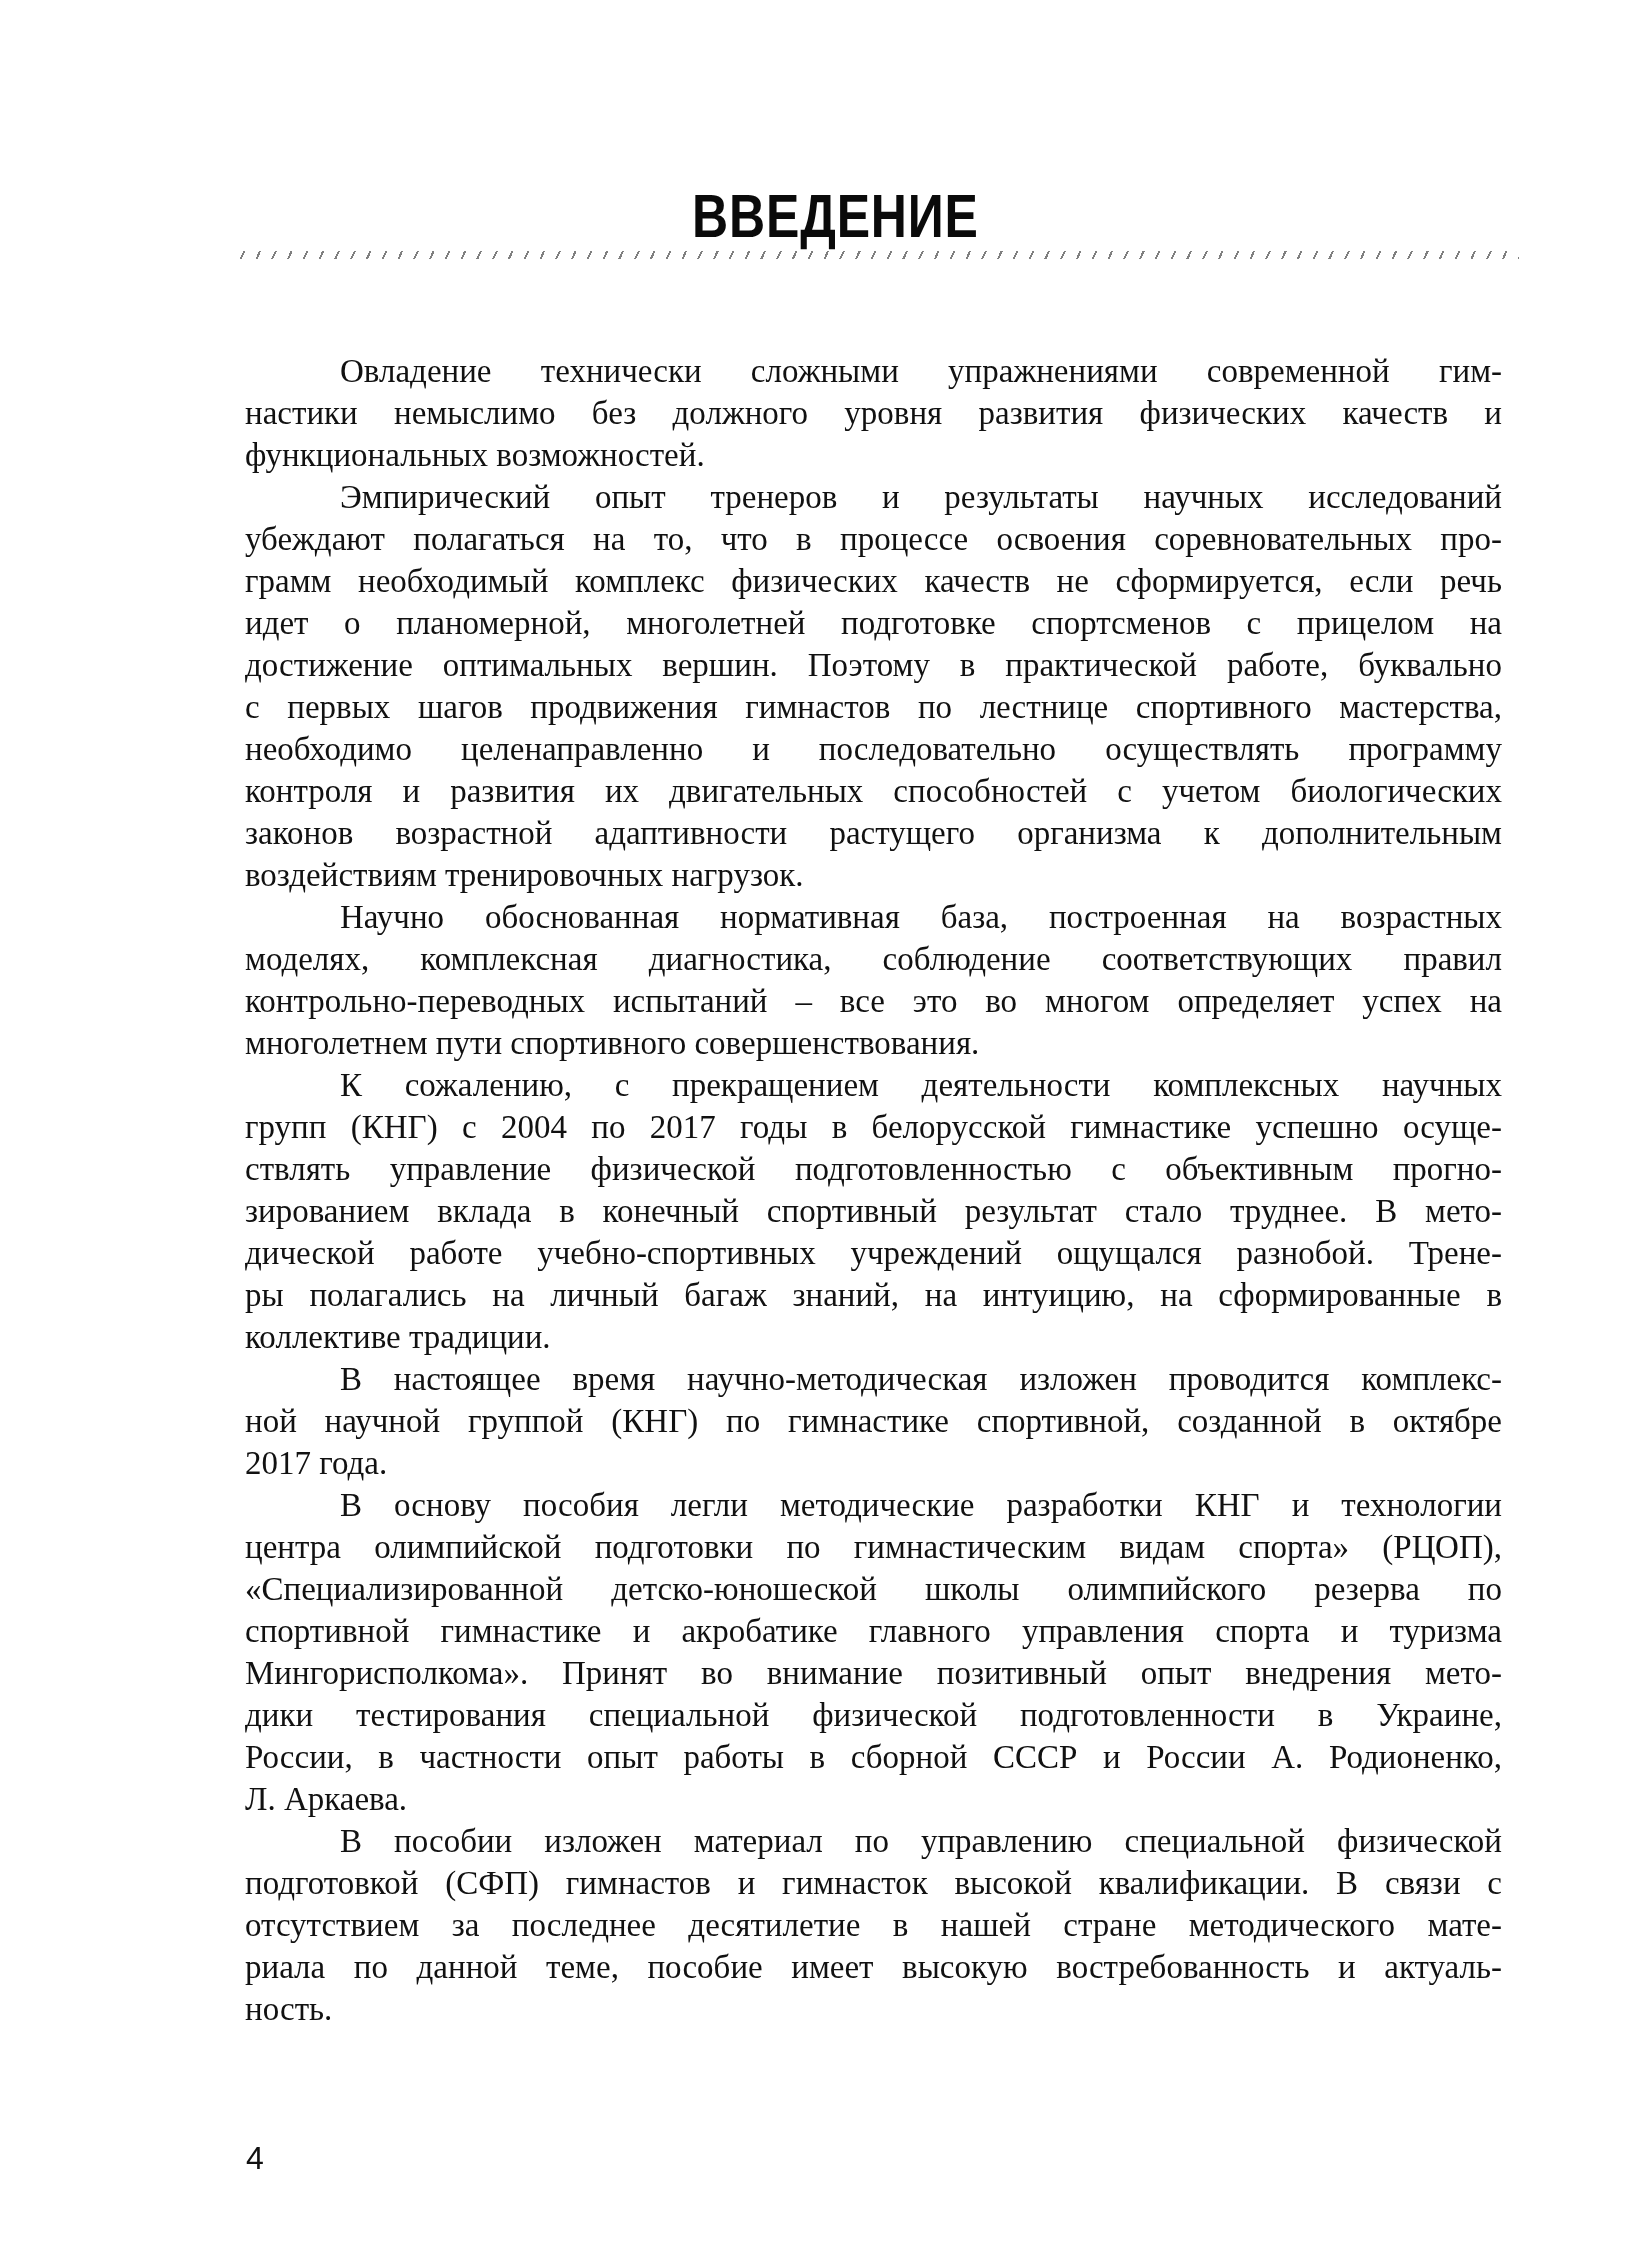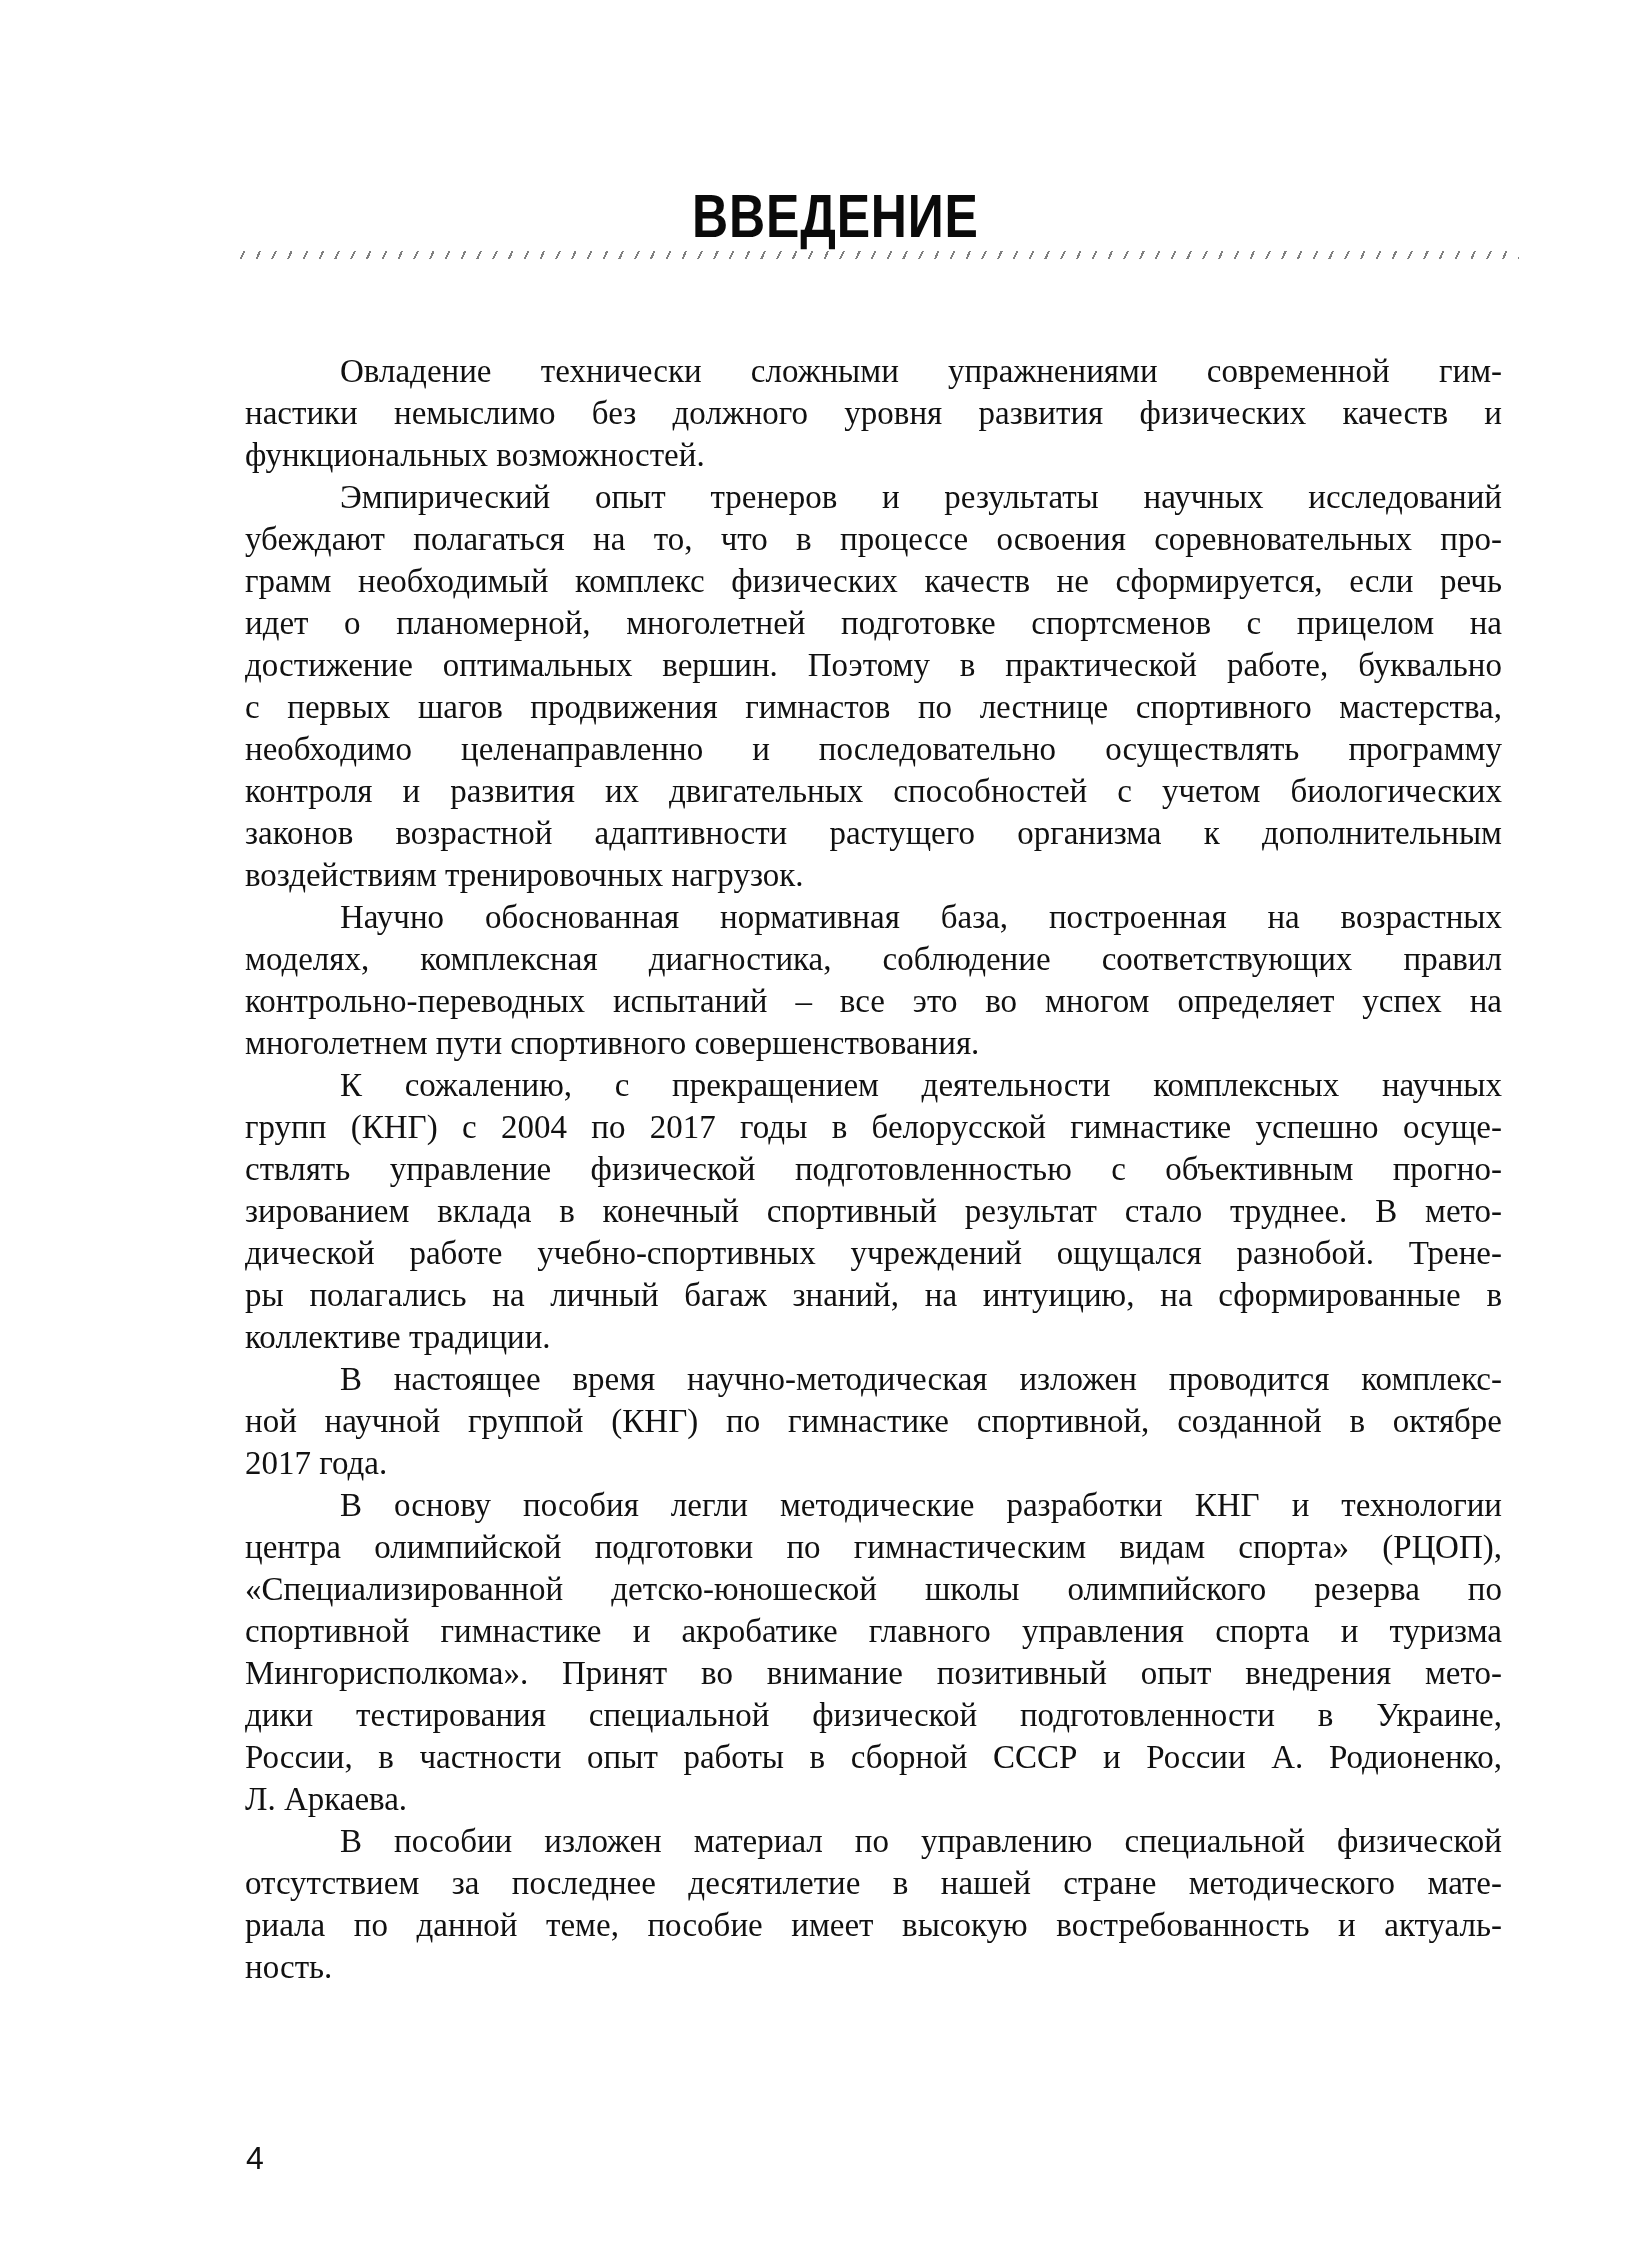--- a/index.html
+++ b/index.html
@@ -94,20 +94,21 @@
       <div class="line">«Специализированной детско-юношеской школы олимпийского резерва по</div>
       <div class="line">спортивной гимнастике и акробатике главного управления спорта и туризма</div>
       <div class="line">Мингорисполкома». Принят во внимание позитивный опыт внедрения мето-</div>
       <div class="line">дики тестирования специальной физической подготовленности в Украине,</div>
       <div class="line">России, в частности опыт работы в сборной СССР и России А. Родионенко,</div>
       <div class="line last">Л. Аркаева.</div>
     </div>
 
     <div>
       <div class="line indent">В пособии изложен материал по управлению специальной физической</div>
+      <div class="line">подготовкой (СФП) гимнастов и гимнасток высокой квалификации. В связи с</div>
       <div class="line">отсутствием за последнее десятилетие в нашей стране методического мате-</div>
       <div class="line">риала по данной теме, пособие имеет высокую востребованность и актуаль-</div>
       <div class="line last">ность.</div>
     </div>
   </div>
 
   <div class="pagenum">4</div>
 </div>
 
 

